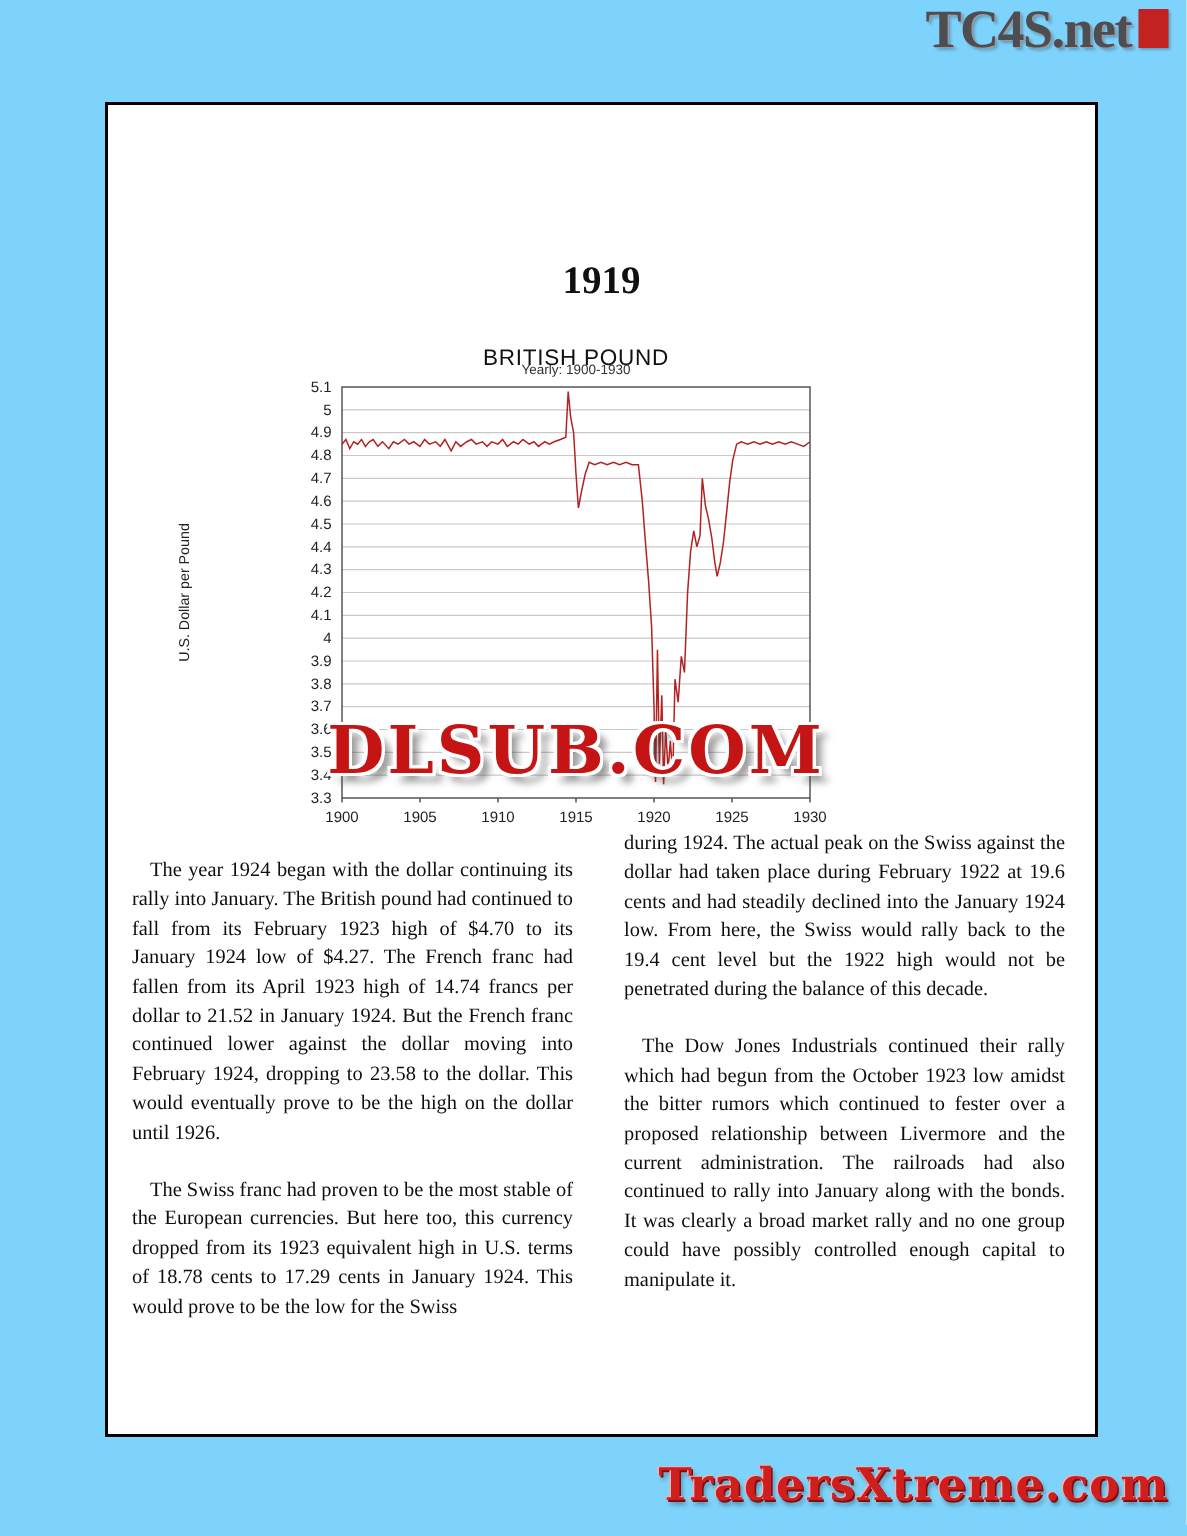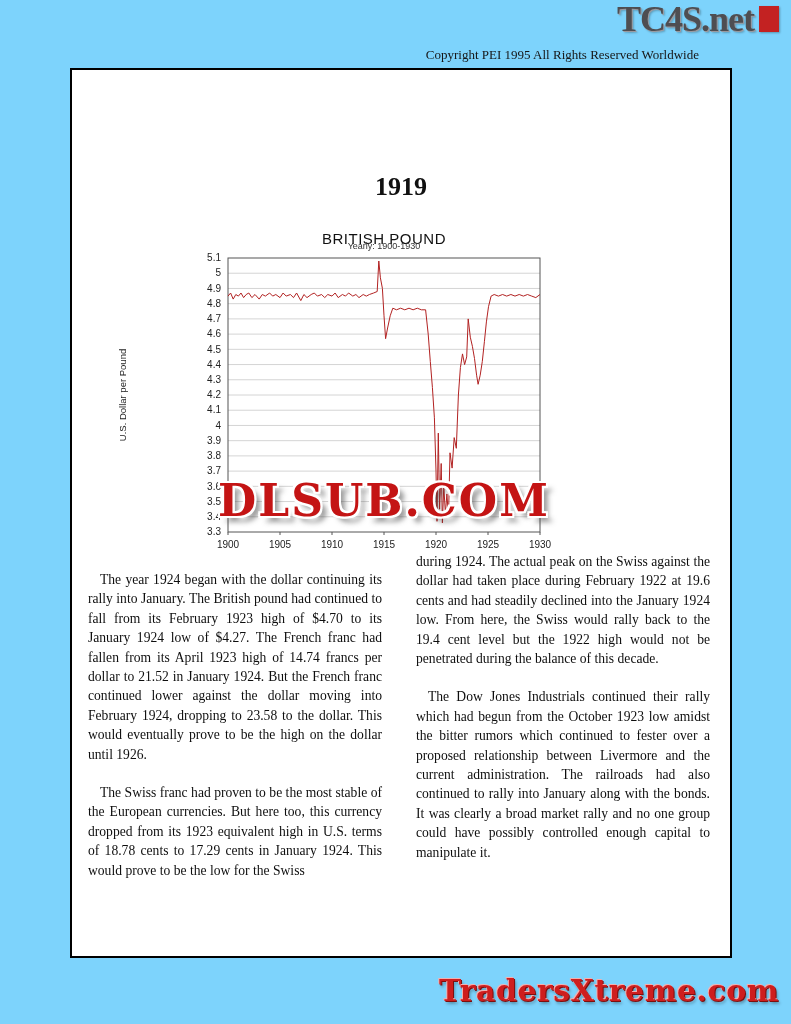--- a/index.html
+++ b/index.html
@@ -62,21 +62,20 @@
 </head>
 <body>
 
 <div class="canvas">
 
   <div class="site-logo-top">
     <span class="logo-text">TC4S.net</span>
     <span class="logo-block"></span>
   </div>
 
-  <div class="copyright">Copyright PEI 1995 All Rights Reserved Worldwide</div>
 
   <div class="page-frame">
 
     <h2 class="year">1919</h2>
 
     <div class="chart-title">BRITISH POUND</div>
     <div class="chart-sub">Yearly: 1900-1930</div>
     <svg id="pound-chart" class="chart" width="500" height="300" viewBox="0 0 500 300" xmlns="http://www.w3.org/2000/svg">
         <text x="109" y="282.2" text-anchor="end" font-size="10" font-family="&quot;Liberation Sans&quot;, sans-serif" fill="#222">3.3</text>
         <line x1="116" y1="263.77777777777777" x2="428" y2="263.77777777777777" stroke="#c9c9c9" stroke-width="0.8"></line>

